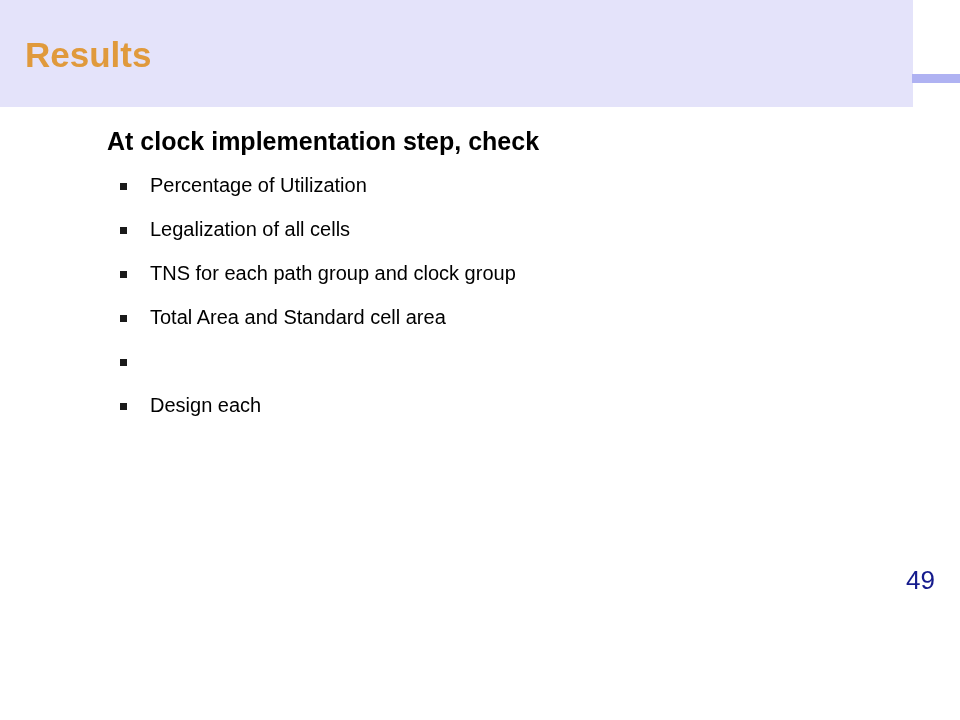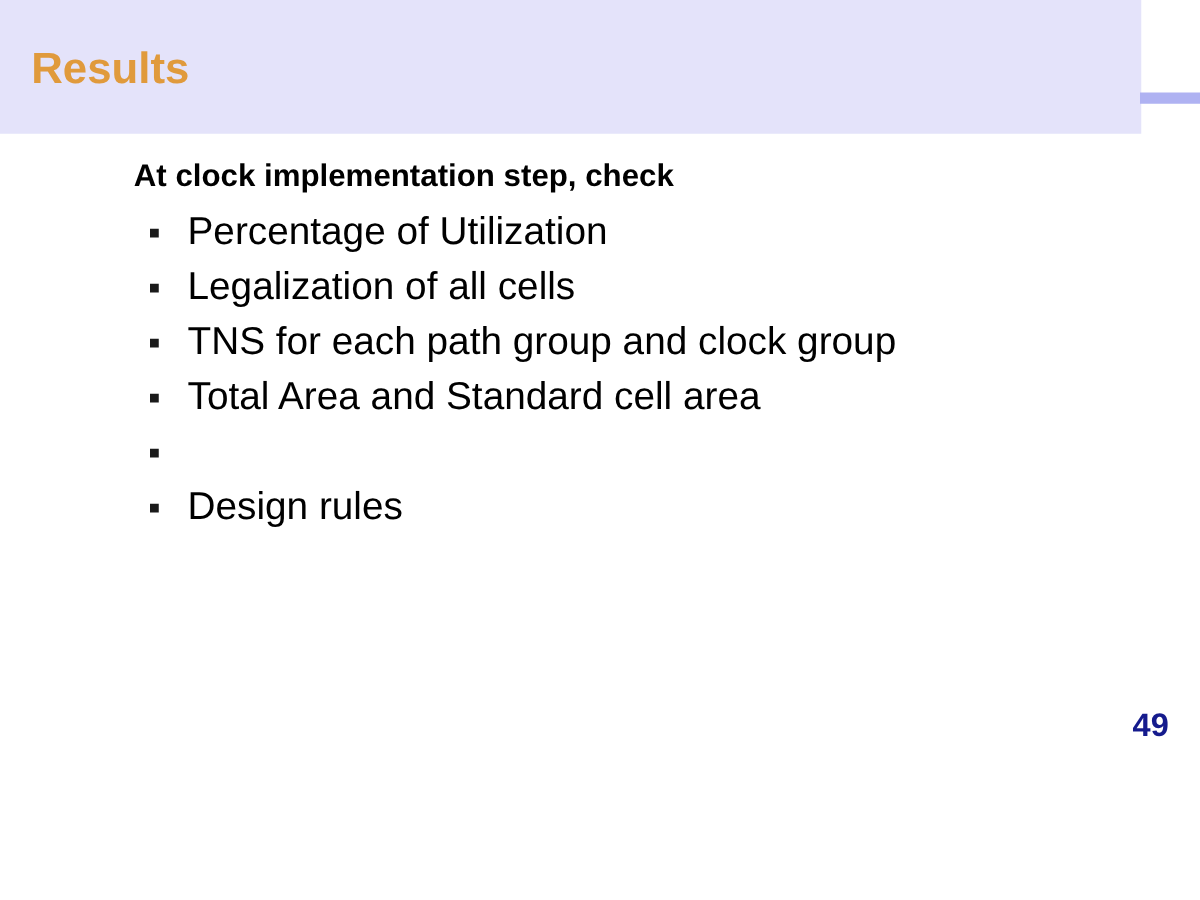--- a/index.html
+++ b/index.html
@@ -72,21 +72,21 @@
     top: 63px;
     width: 800px;
     list-style: none;
     margin: 0;
     padding: 0;
   }
   #bullet-list li {
     position: relative;
     height: 44px;
     padding-left: 43px;
-    font-size: 31px;
+    font-size: 20px;
     color: #000000;
     line-height: 30px;
     white-space: nowrap;
   }
   #bullet-list li .bullet-marker {
     position: absolute;
     left: 13px;
     top: 13px;
     width: 7px;
     height: 7px;
@@ -96,21 +96,21 @@
   #bullet-list li .bullet-text {
     display: inline-block;
   }
 
   
   #page-number {
     position: absolute;
     right: 25px;
     bottom: 5px;
     font-size: 26px;
-    font-weight: bold;
+    font-weight: normal;
     color: #151b8d;
     line-height: 30px;
   }
 </style>
 </head>
 <body>
 
 <div id="slide">
 
   <div id="header-band"></div>
@@ -138,21 +138,21 @@
       </li>
       <li>
         <span class="bullet-marker"></span>
         <span class="bullet-text">Total Area and Standard cell area</span>
       </li>
       <li>
         <span class="bullet-marker"></span>
       </li>
       <li>
         <span class="bullet-marker"></span>
-        <span class="bullet-text">Design rules</span>
+        <span class="bullet-text">Design each</span>
       </li>
     </ul>
 
   </div>
 
   <div id="page-number">49</div>
 
 </div>
 
 </body></html>

